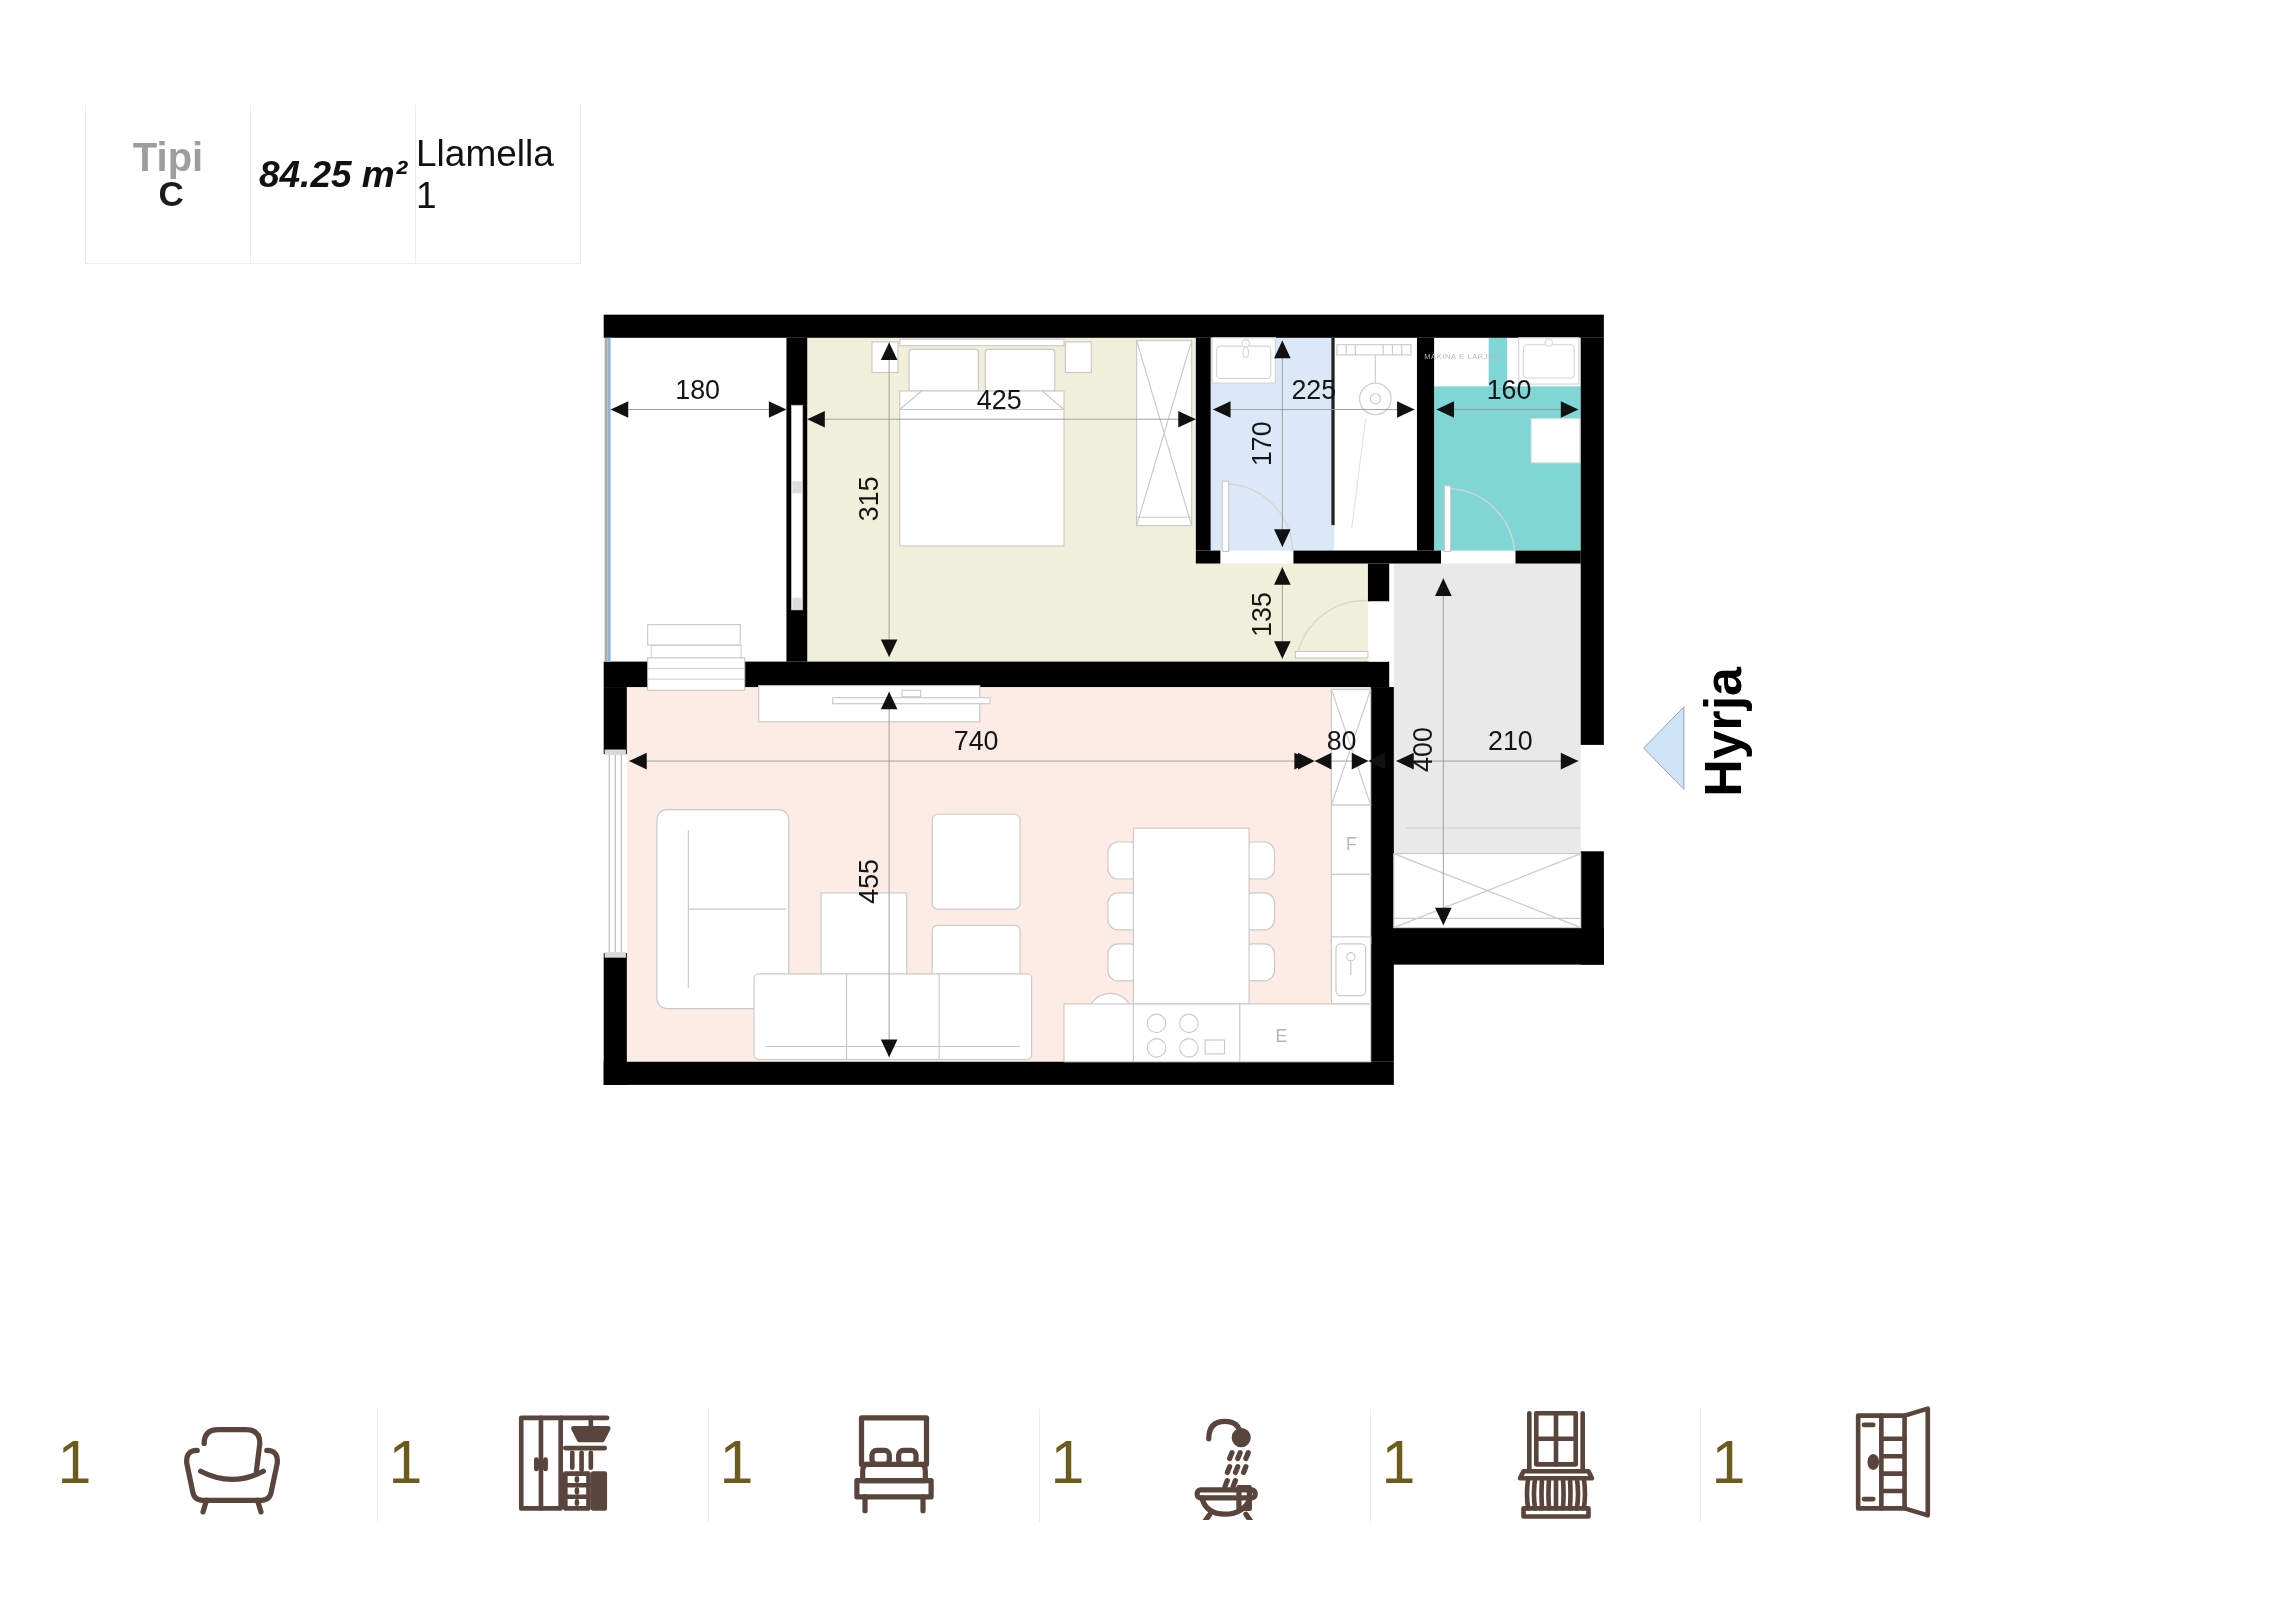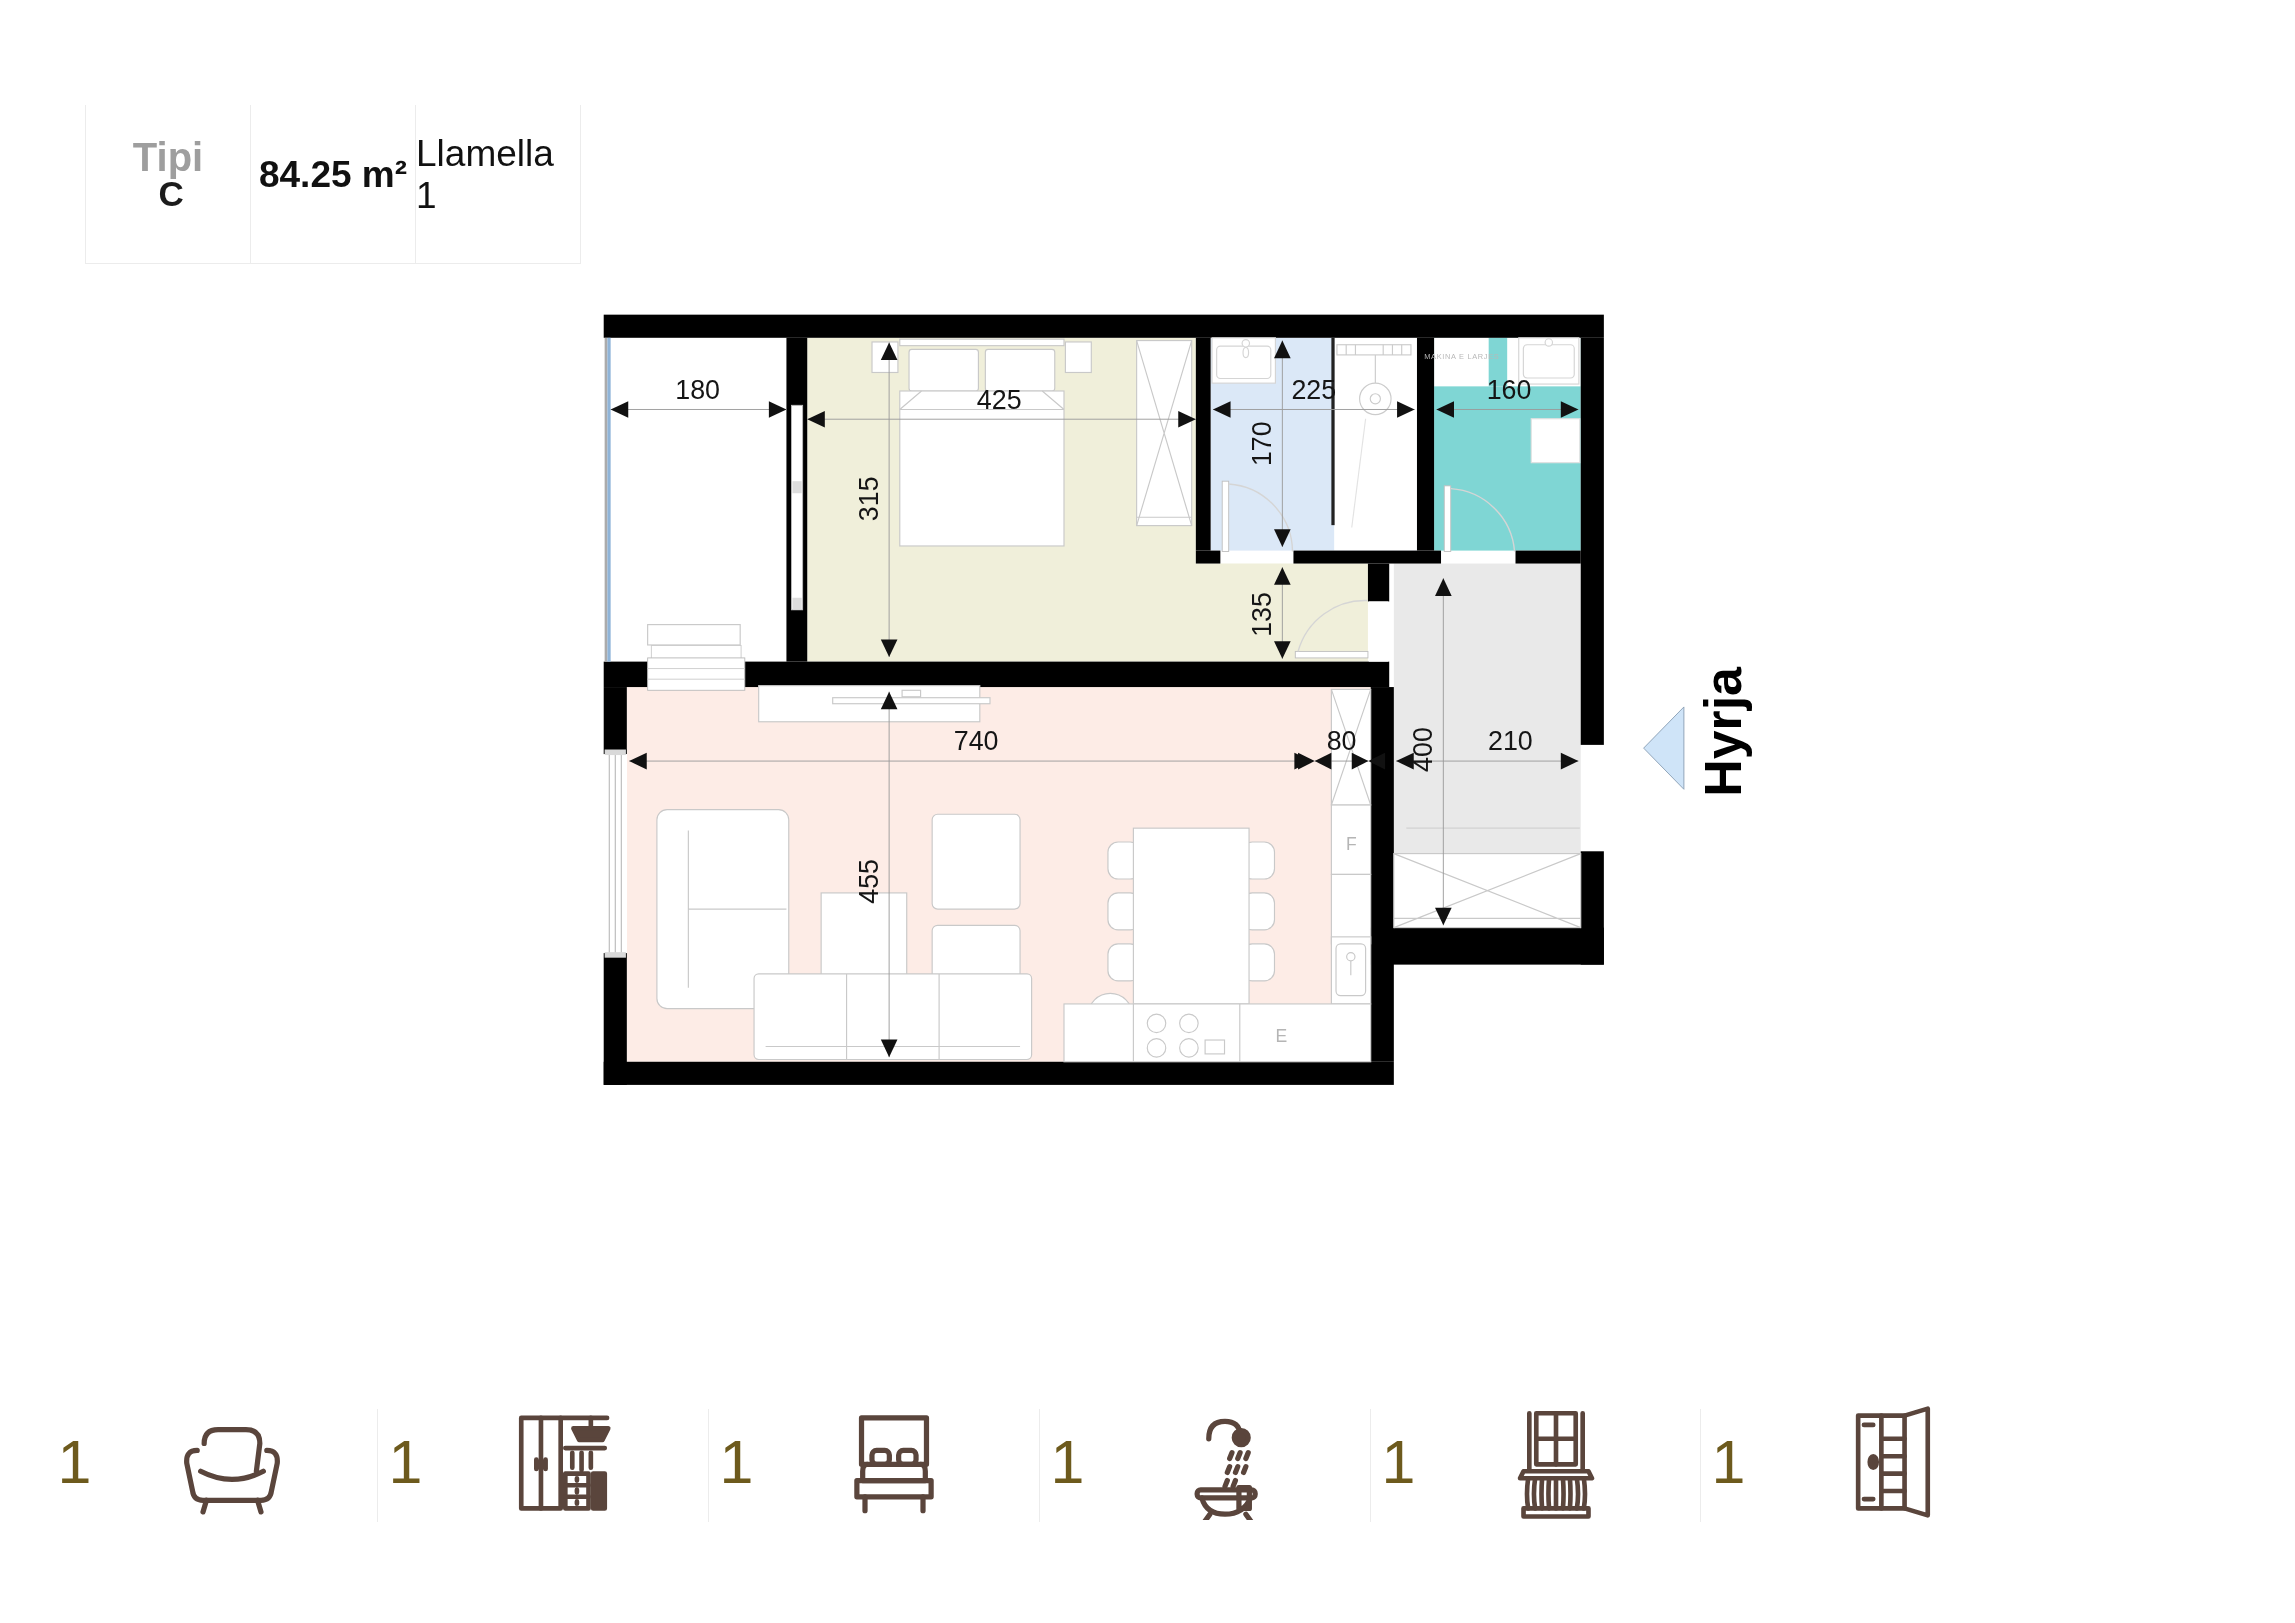--- a/index.html
+++ b/index.html
@@ -7,21 +7,21 @@
         font-family:"Liberation Sans", sans-serif;}
   .plan-svg{position:absolute;left:0;top:0;}
   
   .header{position:absolute;left:85px;top:105px;width:494px;height:158px;display:flex;
           border-left:0.9px solid #ececec;border-right:0.9px solid #ececec;border-bottom:0.9px solid #ececec;}
   .hcell{flex:1;display:flex;flex-direction:column;align-items:center;justify-content:center;
          padding-bottom:18.5px;}
   .hcell+.hcell{border-left:0.9px solid #ececec;}
   .type-label{font-size:40px;font-weight:bold;color:#9e9e9e;line-height:0.95;}
   .type-value{font-size:35px;font-weight:600;color:#1c1c1c;line-height:1.0;margin-left:6.5px;}
-  .area-value{font-size:37px;font-weight:bold;color:#111;}
+  .area-value{font-size:37px;font-weight:bold;color:#111;font-style:italic;}
   .block-name{font-size:37px;font-weight:400;color:#111;}
   
   .legend{position:absolute;left:0;top:1388px;width:2295px;height:148px;}
   .lcell{position:absolute;top:9.3px;height:130px;width:331px;display:flex;align-items:center;}
   .lcell .divider{position:absolute;left:0;top:11.6px;height:113px;width:0.9px;background:#ececec;}
   .lcount{font-size:61px;color:#6d5a1d;margin-left:11.6px;width:56px;text-align:left;}
   .licon{width:116px;height:116px;margin-left:60px;}
 </style>
 </head>
 <body>

